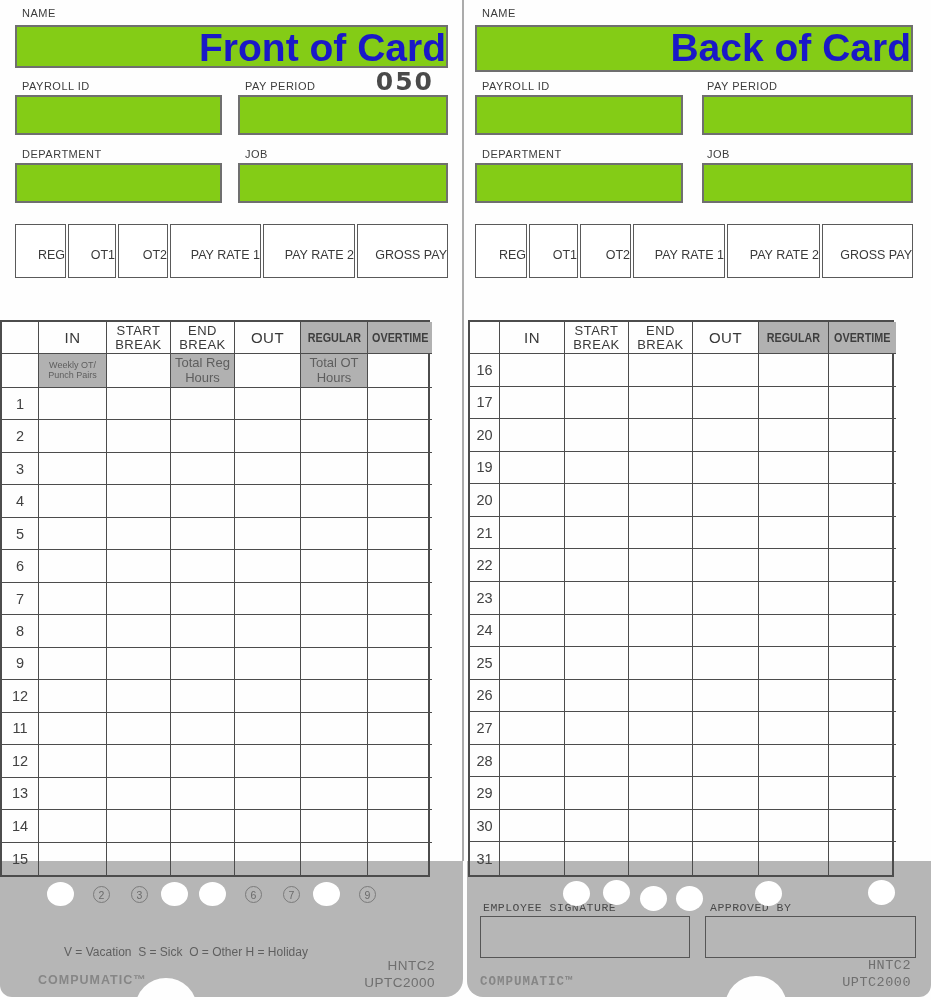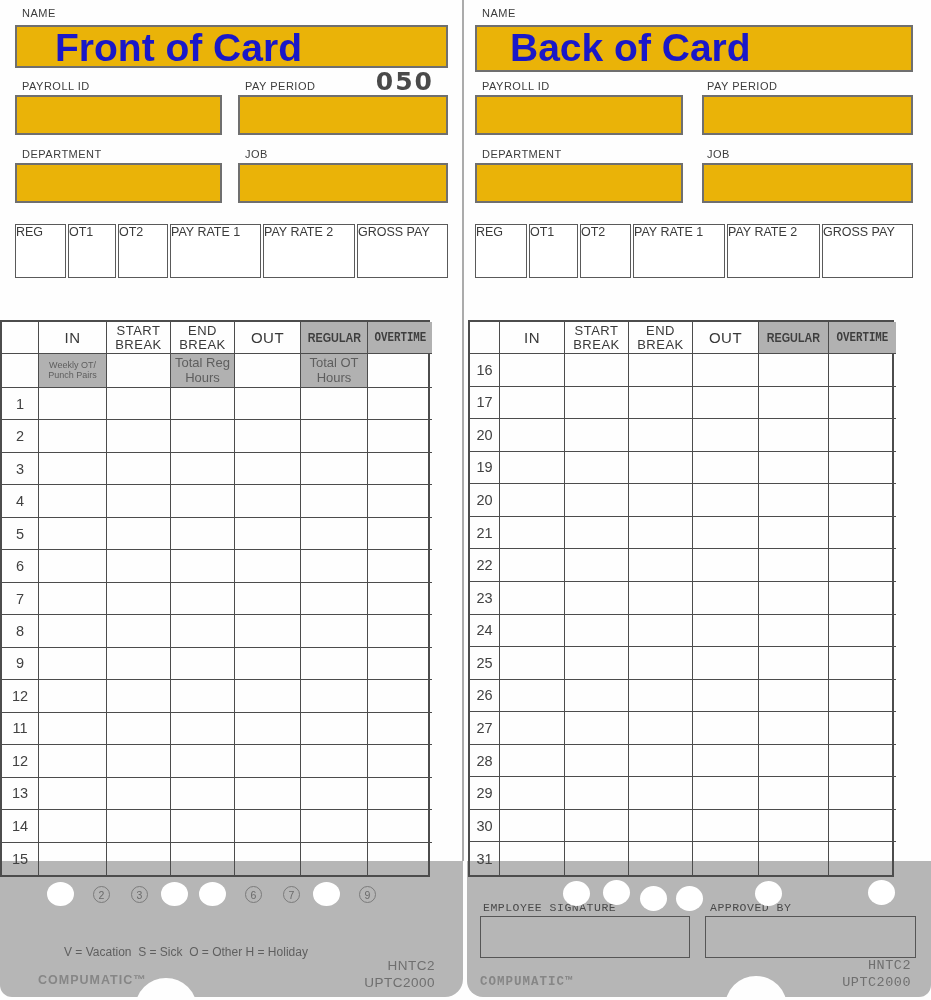--- a/index.html
+++ b/index.html
@@ -2,46 +2,46 @@
 <html><head>
 <meta charset="utf-8">
 <style>
   html,body{margin:0;padding:0;background:#fff;}
   #stage{
     position:relative;width:931px;height:1000px;background:#fefefe;
     font-family:"Liberation Sans",sans-serif;overflow:hidden;
   }
   .abs{position:absolute;}
   .lbl{font-size:11px;letter-spacing:.5px;color:#3c3c3c;}
-  .fbox{border:2px solid #6f6f6f;background:#eab308;box-sizing:border-box;}
+  .fbox{border:2px solid #6f6f6f;background:#84cc16;box-sizing:border-box;text-align:right;}
   .title{
     color:#1a18c8;font-size:39px;font-weight:600;line-height:41px;
     white-space:nowrap;
   }
   .ppnum{
     font-family:"DejaVu Sans",sans-serif;font-weight:bold;font-size:25px;
     color:#4a4a4a;letter-spacing:2px;text-align:right;
   }
   
   .rate{display:flex;gap:2px;box-sizing:border-box;}
   .rate .rc{
     border:1.5px solid #5a5a5a;box-sizing:border-box;background:#fff;
-    font-size:12.5px;color:#3a3a3a;text-align:left;padding-top:0;
+    font-size:12.5px;color:#3a3a3a;text-align:right;padding-top:23px;
   }
   
   .ttable{
     display:grid;box-sizing:border-box;border:2px solid #4c4c4c;
     background:transparent;z-index:3;
   }
   .ttable .c{
     border-right:1.5px solid #4c4c4c;border-bottom:1.5px solid #4c4c4c;
     box-sizing:border-box;display:flex;align-items:center;justify-content:center;
     background:transparent;color:#383838;text-align:center;
   }
-  .ttable .c.lastcol{border-right:none;font-family:Liberation Mono, monospace;}
+  .ttable .c.lastcol{border-right:none;}
   .ttable .c.lastrow{border-bottom:none;}
   .ttable .hd{font-size:15px;letter-spacing:.5px;white-space:pre-line;line-height:1.02;}
   .ttable .hd.small{font-size:13px;}
   .ttable .hd.cond{
     background:#b1b1b1;font-size:13.5px;font-weight:600;color:#3e3e3e;
     letter-spacing:0;
     text-align:right;
   }
   .ttable .hd.cond span{display:inline-block;transform:scaleX(.8);}
   .ttable .sub{font-size:13px;color:#5e5e5e;white-space:pre-line;line-height:1.1;}

